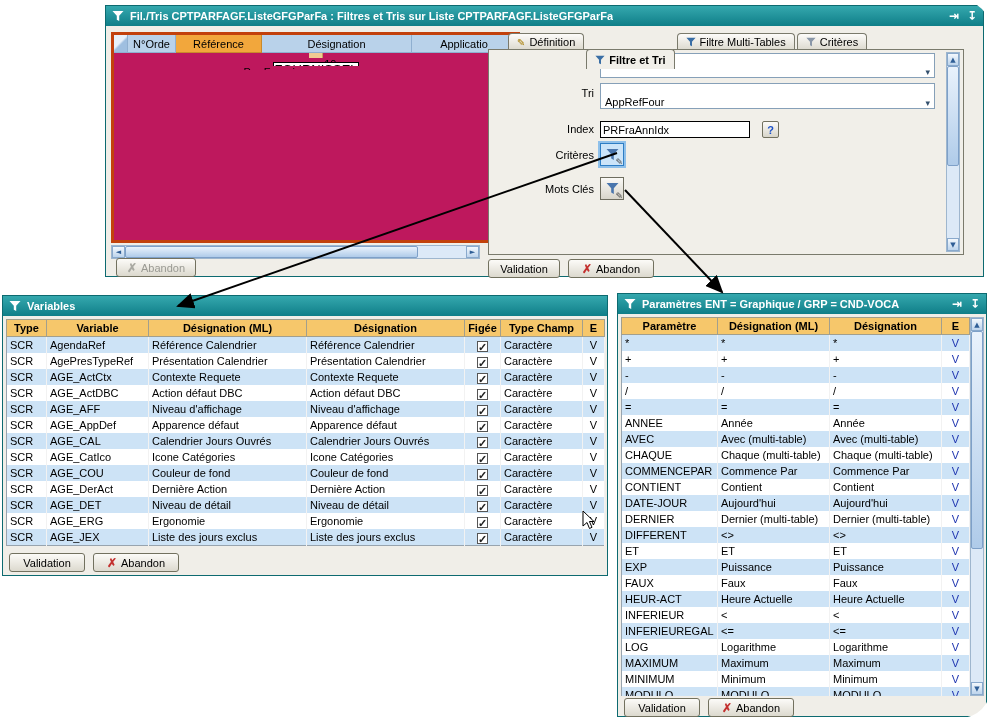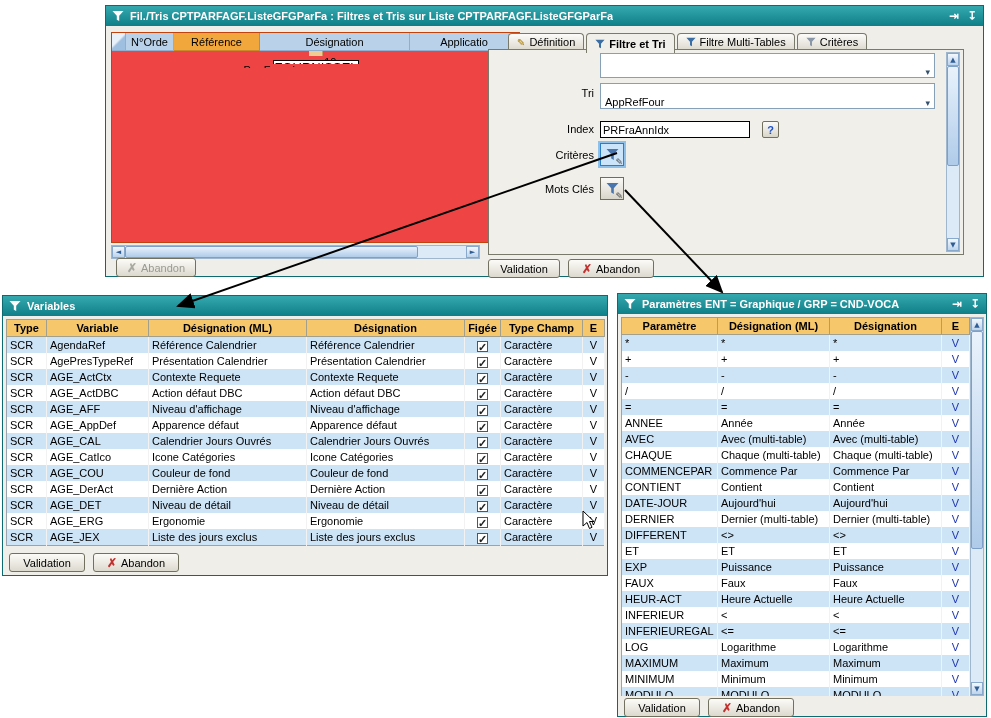--- a/index.html
+++ b/index.html
@@ -1,17 +1,17 @@
 <!DOCTYPE html>
 <html><head>
 <meta charset="utf-8">
 <style>
   * { box-sizing: border-box; margin: 0; padding: 0; }
   body { font-family: "Liberation Sans", sans-serif; background: #ffffff; }
-  .stage { position: relative; width: 991px; height: 718px; background: #fff; overflow: hidden; }
+  .stage { position: relative; width: 991px; height: 718px; background: #fff; overflow: hidden; border-radius: 31px; }
 
   .window { position: absolute; background: #F0EEE8; border: 1px solid #0D6A70; }
   .titlebar { height: 20px; background: linear-gradient(#35A8AE, #0F7E88); color: #fff;
               display: flex; align-items: center; gap: 6px; padding: 0 6px;
               font-size: 11px; font-weight: bold; white-space: nowrap; overflow: hidden; }
   .titlebar .t-title { flex: 0 1 auto; overflow: hidden; text-overflow: ellipsis; }
   .t-icons { margin-left: auto; display: flex; gap: 8px; align-items: center; }
   .ticon { font-family: "DejaVu Sans", sans-serif; font-size: 12px; font-weight: bold; color: #fff; cursor: default; }
   .win-body { position: relative; width: 100%; height: calc(100% - 20px); }
 
@@ -36,22 +36,22 @@
   .dtable td.center { text-align: center; }
   #params-table td:last-child { color: #1F35B0; text-align: center; }
   #variables-table td:last-child { text-align: center; }
 
   .cb { display: inline-block; width: 11px; height: 11px; border: 1px solid #555; background: #fff;
         position: relative; vertical-align: middle; }
   .cb.checked::before { content: "✓"; position: absolute; left: 0px; top: -3px; font-size: 11px;
                         font-weight: bold; color: #222; }
 
   
-  .grid-box { position: absolute; left: 5px; top: 6px; width: 409px; height: 211px; background: #ef4444;
-              border: 1px solid #c2410c; overflow: hidden; }
+  .grid-box { position: absolute; left: 5px; top: 6px; width: 409px; height: 211px; background: #be185d;
+              border: 3px solid #c2410c; overflow: hidden; }
   .g-head { display: flex; height: 18px; font-size: 11px; }
   .g-corner { width: 14px; background: linear-gradient(135deg, #E8F1FA 45%, #9FBFE0 55%);
               border-right: 1px solid #8FAFD0; border-bottom: 1px solid #8FAFD0; }
   .g-h { display: flex; align-items: center; justify-content: center; background: #B9D2EA;
          border-right: 1px solid #8FAFD0; border-bottom: 1px solid #8FAFD0; overflow: hidden; white-space: nowrap; }
   .g-h.sel { background: #F2A73C; border-color: #C98A2B; }
   .g-row { display: flex; height: 17px; align-items: center; font-size: 11px; flex-direction: column; }
   .g-sel { width: 14px; height: 17px; background: #F0CB92; border-right: 1px solid #CByy; border-right: 1px solid #C89B5E; }
   .g-c { white-space: nowrap; overflow: hidden; }
   .cell-edit { width: 100%; height: 16px; border: 1px solid #000; font-size: 13px; padding: 0 1px;
@@ -67,21 +67,21 @@
   .sb-track { flex: 1; position: relative; }
   .sb-thumb { position: absolute; background: linear-gradient(#E9F2FC, #AFCBE9); border: 1px solid #7EA0C8; border-radius: 2px; }
   .sb-h .sb-thumb { top: 0; bottom: 0; }
   .sb-v .sb-thumb { left: 0; right: 0; }
 
   
   .tabs { position: absolute; left: 402px; top: 4px; height: 20px; display: flex; gap: 2px; }
   .tab { display: flex; align-items: center; gap: 4px; padding: 0 8px; font-size: 11px;
          border: 1px solid #7A7A6C; border-bottom: none; border-radius: 4px 4px 0 0;
          background: linear-gradient(#FDFCFA, #DCD9CE); position: relative; top: 3px; height: 17px; }
-  .tab.active { background: #F1EFE9; top: 3px; height: 20px; z-index: 3; font-weight: bold; }
+  .tab.active { background: #F1EFE9; top: 19px; height: 20px; z-index: 3; font-weight: bold; }
   .tabpanel { position: absolute; left: 382px; top: 23px; width: 476px; height: 206px;
               background: #F1EFE9; border: 1px solid #7A7A6C; }
   .flabel { position: absolute; left: 5px; width: 100px; text-align: right; font-size: 11px; color: #000; }
   .combo { position: absolute; left: 111px; width: 335px; background: #fff; border: 1px solid #86A0B8; }
   .combo .val { position: absolute; left: 4px; top: 12px; font-size: 11px; white-space: nowrap; }
   .combo .arrow { position: absolute; right: 4px; bottom: 0px; font-size: 9px; color: #33506E;
                   font-family: "DejaVu Sans", sans-serif; }
   .txt-input { position: absolute; height: 17px; border: 1px solid #000; font-size: 11px; padding: 0 2px;
                font-family: "Liberation Sans", sans-serif; background: #fff; }
   .mini-btn { position: absolute; width: 17px; height: 17px; display: flex; align-items: center; justify-content: center;

